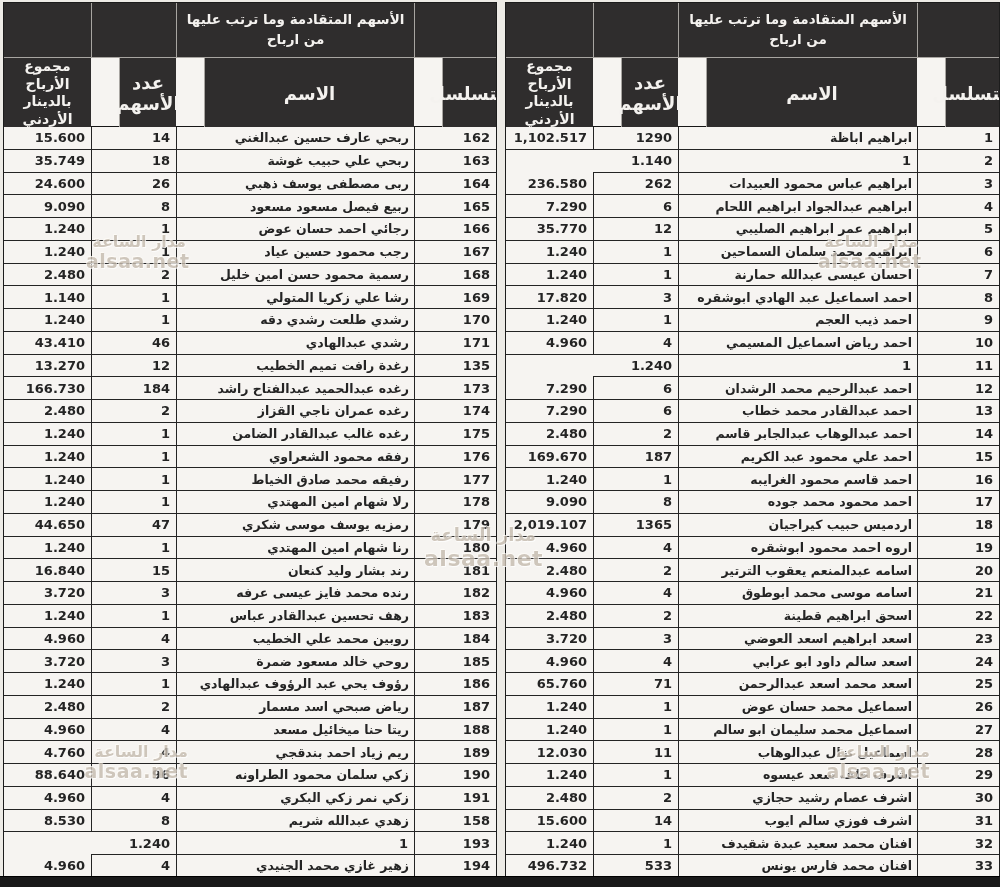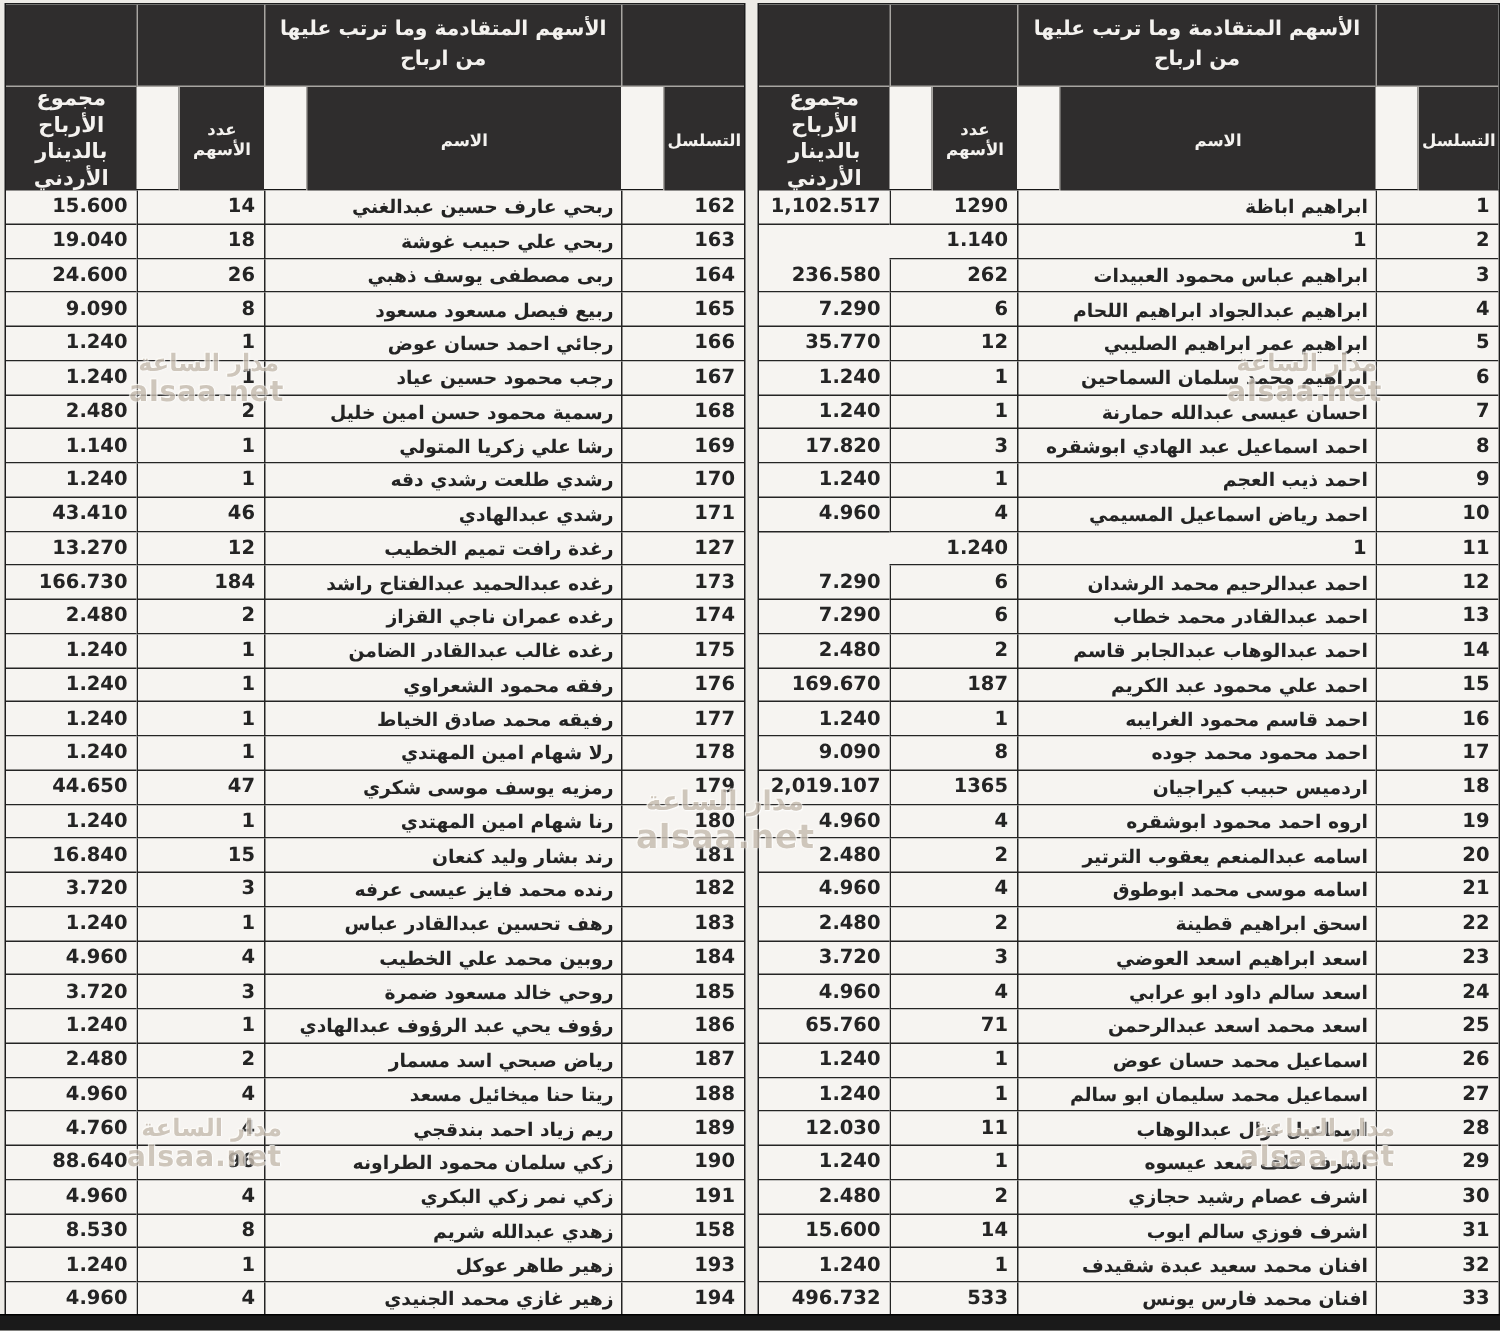--- a/index.html
+++ b/index.html
@@ -21,21 +21,21 @@
   .row2{height:68px;}
   .hcell{
     background:#2f2d2d;color:#f4f2ef;font-weight:bold;
     border-left:1px solid #a8a5a1;border-bottom:1px solid #a8a5a1;
     box-sizing:border-box;display:flex;flex-direction:column;
     align-items:center;justify-content:center;text-align:center;
   }
   .hcell:last-child{border-left:none;}
   .row2 .hcell{border-bottom:none;}
   .titleline{font-size:13.5px;line-height:1.45;}
-  .colhead{font-size:11px;margin-left:28px;}
+  .colhead{font-size:18px;margin-left:28px;}
   .total3 div{font-size:14px;line-height:1.25;}
   .tbody{border-top:1.8px solid #161616;}
   .trow{display:grid;direction:rtl;height:22.76px;}
   .cell{
     box-sizing:border-box;border-left:1.3px solid #242424;border-bottom:1.3px solid #242424;
     display:flex;align-items:center;overflow:hidden;white-space:nowrap;
     color:#242424;font-weight:bold;background:#f6f4f1;
   }
   .cell:last-child{border-left:none;}
   .cell.serial{direction:ltr;justify-content:flex-end;padding-right:6px;font-size:13px;}
@@ -309,21 +309,21 @@
       <div class="trow">
         <div class="cell serial">162</div>
         <div class="cell name">ربحي عارف حسين عبدالغني</div>
         <div class="cell shares">14</div>
         <div class="cell total">15.600</div>
       </div>
       <div class="trow">
         <div class="cell serial">163</div>
         <div class="cell name">ربحي علي حبيب غوشة</div>
         <div class="cell shares">18</div>
-        <div class="cell total">19.040</div>
+        <div class="cell total">35.749</div>
       </div>
       <div class="trow">
         <div class="cell serial">164</div>
         <div class="cell name">ربى مصطفى يوسف ذهبي</div>
         <div class="cell shares">26</div>
         <div class="cell total">24.600</div>
       </div>
       <div class="trow">
         <div class="cell serial">165</div>
         <div class="cell name">ربيع فيصل مسعود مسعود</div>
@@ -360,21 +360,21 @@
         <div class="cell shares">1</div>
         <div class="cell total">1.240</div>
       </div>
       <div class="trow">
         <div class="cell serial">171</div>
         <div class="cell name">رشدي عبدالهادي</div>
         <div class="cell shares">46</div>
         <div class="cell total">43.410</div>
       </div>
       <div class="trow">
-        <div class="cell serial">127</div>
+        <div class="cell serial">135</div>
         <div class="cell name">رغدة رافت تميم الخطيب</div>
         <div class="cell shares">12</div>
         <div class="cell total">13.270</div>
       </div>
       <div class="trow">
         <div class="cell serial">173</div>
         <div class="cell name">رغده عبدالحميد عبدالفتاح راشد</div>
         <div class="cell shares">184</div>
         <div class="cell total">166.730</div>
       </div>
@@ -487,21 +487,20 @@
         <div class="cell total">4.960</div>
       </div>
       <div class="trow">
         <div class="cell serial">158</div>
         <div class="cell name">زهدي عبدالله شريم</div>
         <div class="cell shares">8</div>
         <div class="cell total">8.530</div>
       </div>
       <div class="trow">
         <div class="cell serial">193</div>
-        <div class="cell name">زهير طاهر عوكل</div>
         <div class="cell shares">1</div>
         <div class="cell total">1.240</div>
       </div>
       <div class="trow">
         <div class="cell serial">194</div>
         <div class="cell name">زهير غازي محمد الجنيدي</div>
         <div class="cell shares">4</div>
         <div class="cell total">4.960</div>
       </div>
       <div class="trow">

